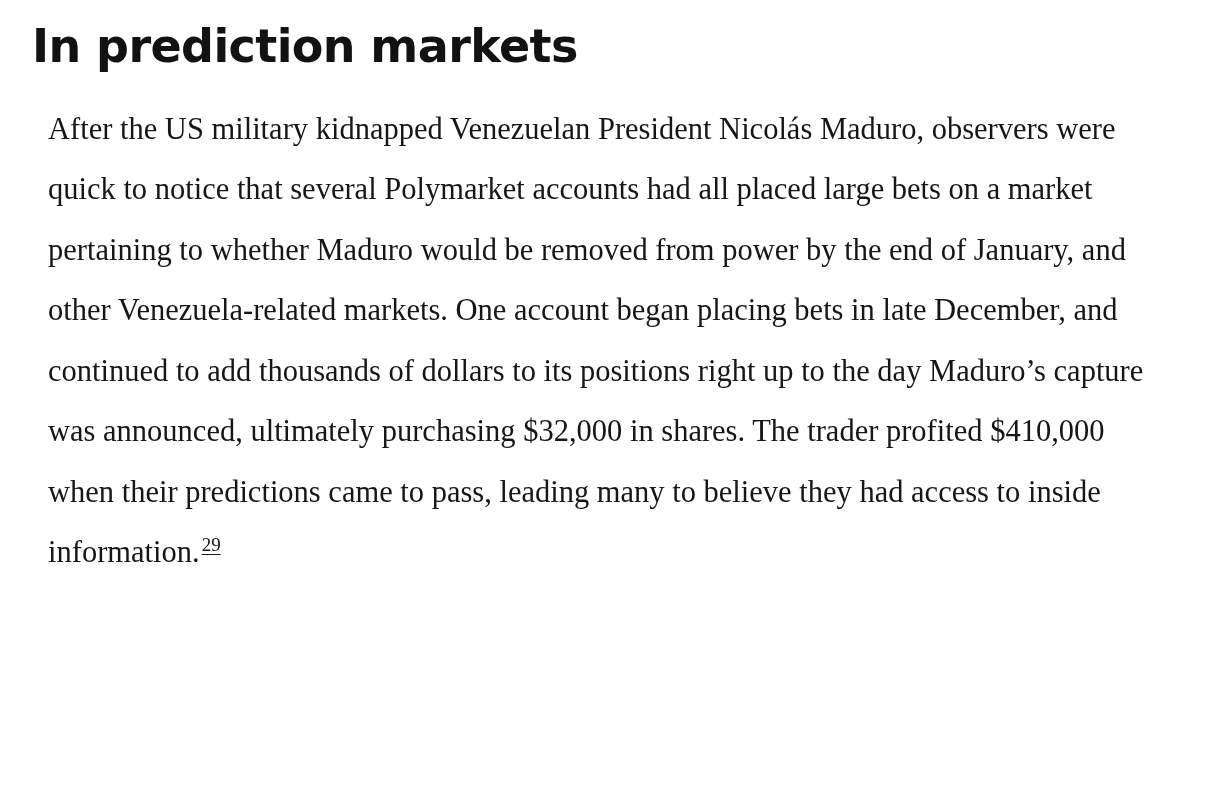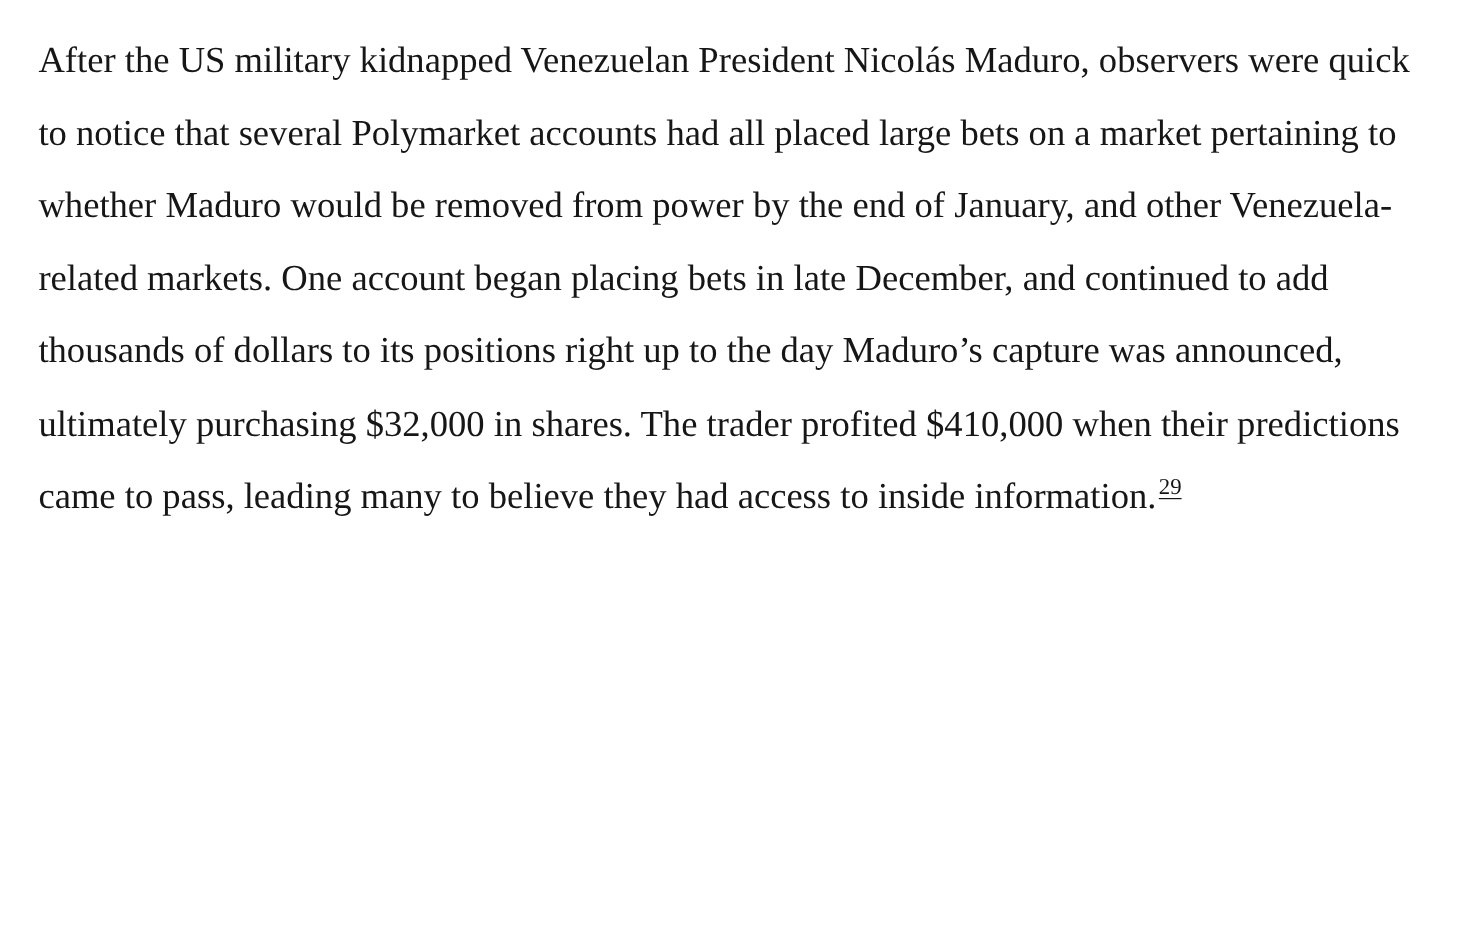--- a/index.html
+++ b/index.html
@@ -27,35 +27,36 @@
     letter-spacing: -0.6px;
     color: #121212;
     margin: 0 0 26px 0;
     -webkit-font-smoothing: antialiased;
   }
   .body-paragraph {
     font-family: "Liberation Serif", serif;
     font-size: 30.5px;
     line-height: 60.5px;
     color: #161616;
-    margin: 0;
+    margin: 16px;
     max-width: 1160px;
     text-align: left;
   }
   .footnote-ref {
     font-size: 19px;
     line-height: 1;
     vertical-align: super;
     text-decoration: underline;
     text-underline-offset: 3px;
     color: #161616;
     cursor: pointer;
     margin-left: 2px;
   }
 </style>
 </head>
 <body>
 
 <div class="article">
+  <h2 class="section-heading">In prediction markets</h2>
   <p class="body-paragraph">
     <span>After the US military kidnapped Venezuelan President Nicolás Maduro, observers were quick to notice that several Polymarket accounts had all placed large bets on a market pertaining to whether Maduro would be removed from power by the end of January, and other Venezuela-related markets. One account began placing bets in late December, and continued to add thousands of dollars to its positions right up to the day Maduro’s capture was announced, ultimately purchasing $32,000 in shares. The trader profited $410,000 when their predictions came to pass, leading many to believe they had access to inside information.</span><a class="footnote-ref">29</a>
   </p>
 </div>
 
 </body></html>

